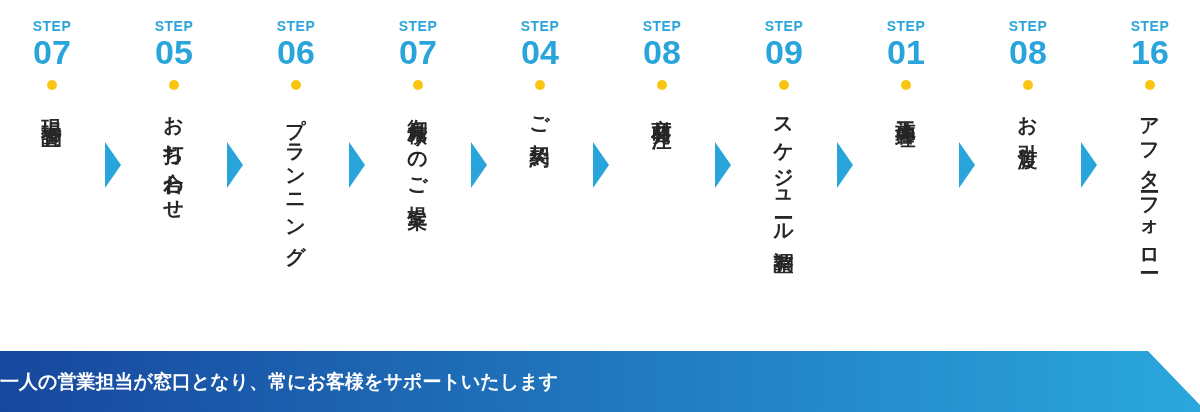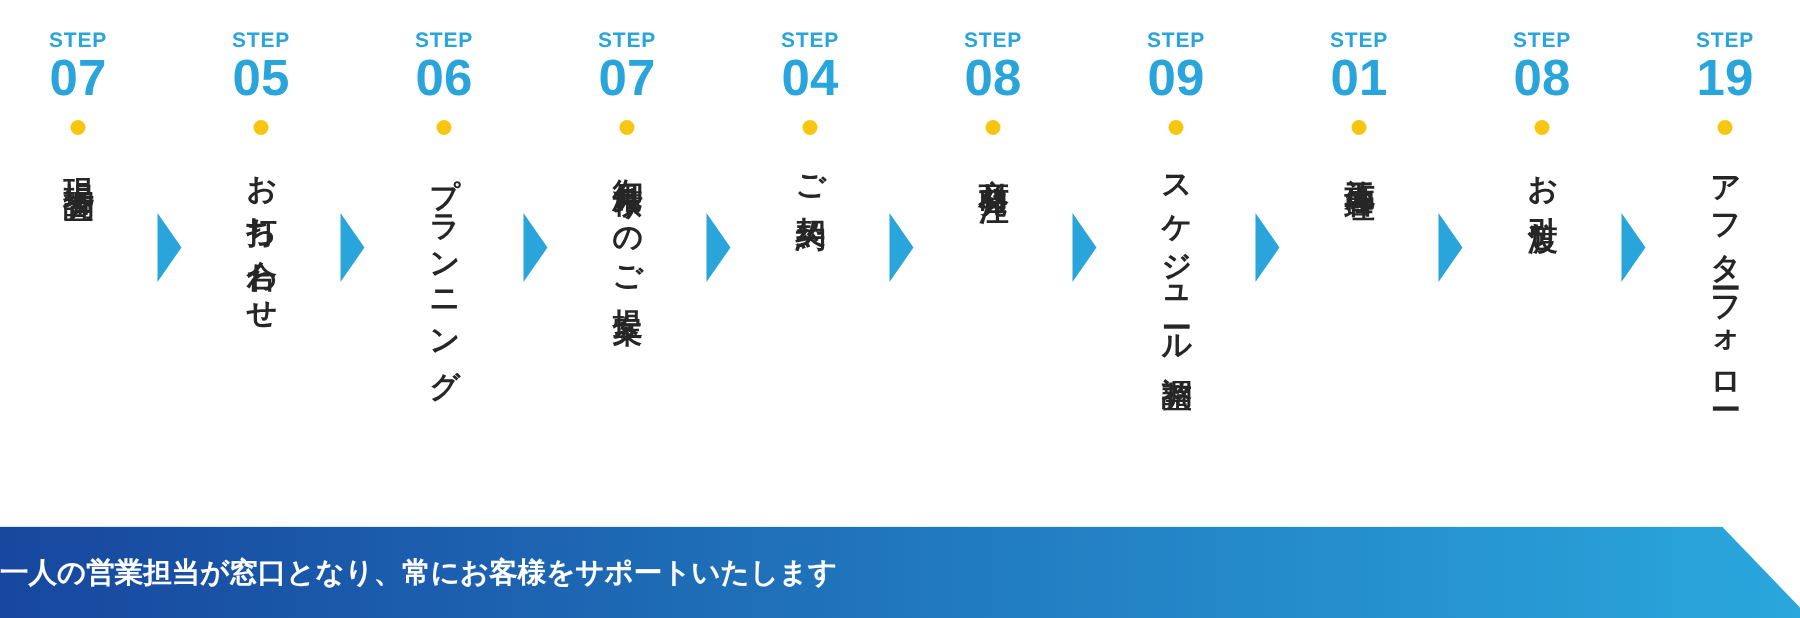--- a/index.html
+++ b/index.html
@@ -167,21 +167,21 @@
     <div class="step">
       <div class="step-word">STEP</div>
       <div class="step-num">08</div>
       <div class="dot"></div>
       <div class="step-label">お引渡し</div>
     </div>
     <div class="arrow"></div>
 
     <div class="step">
       <div class="step-word">STEP</div>
-      <div class="step-num">19</div>
+      <div class="step-num">16</div>
       <div class="dot"></div>
       <div class="step-label">アフターフォロー</div>
     </div>
 
   </div>
 
   <div class="banner">
     <span class="banner-text">一人の営業担当が窓口となり、常にお客様をサポートいたします</span>
   </div>
 </div>

